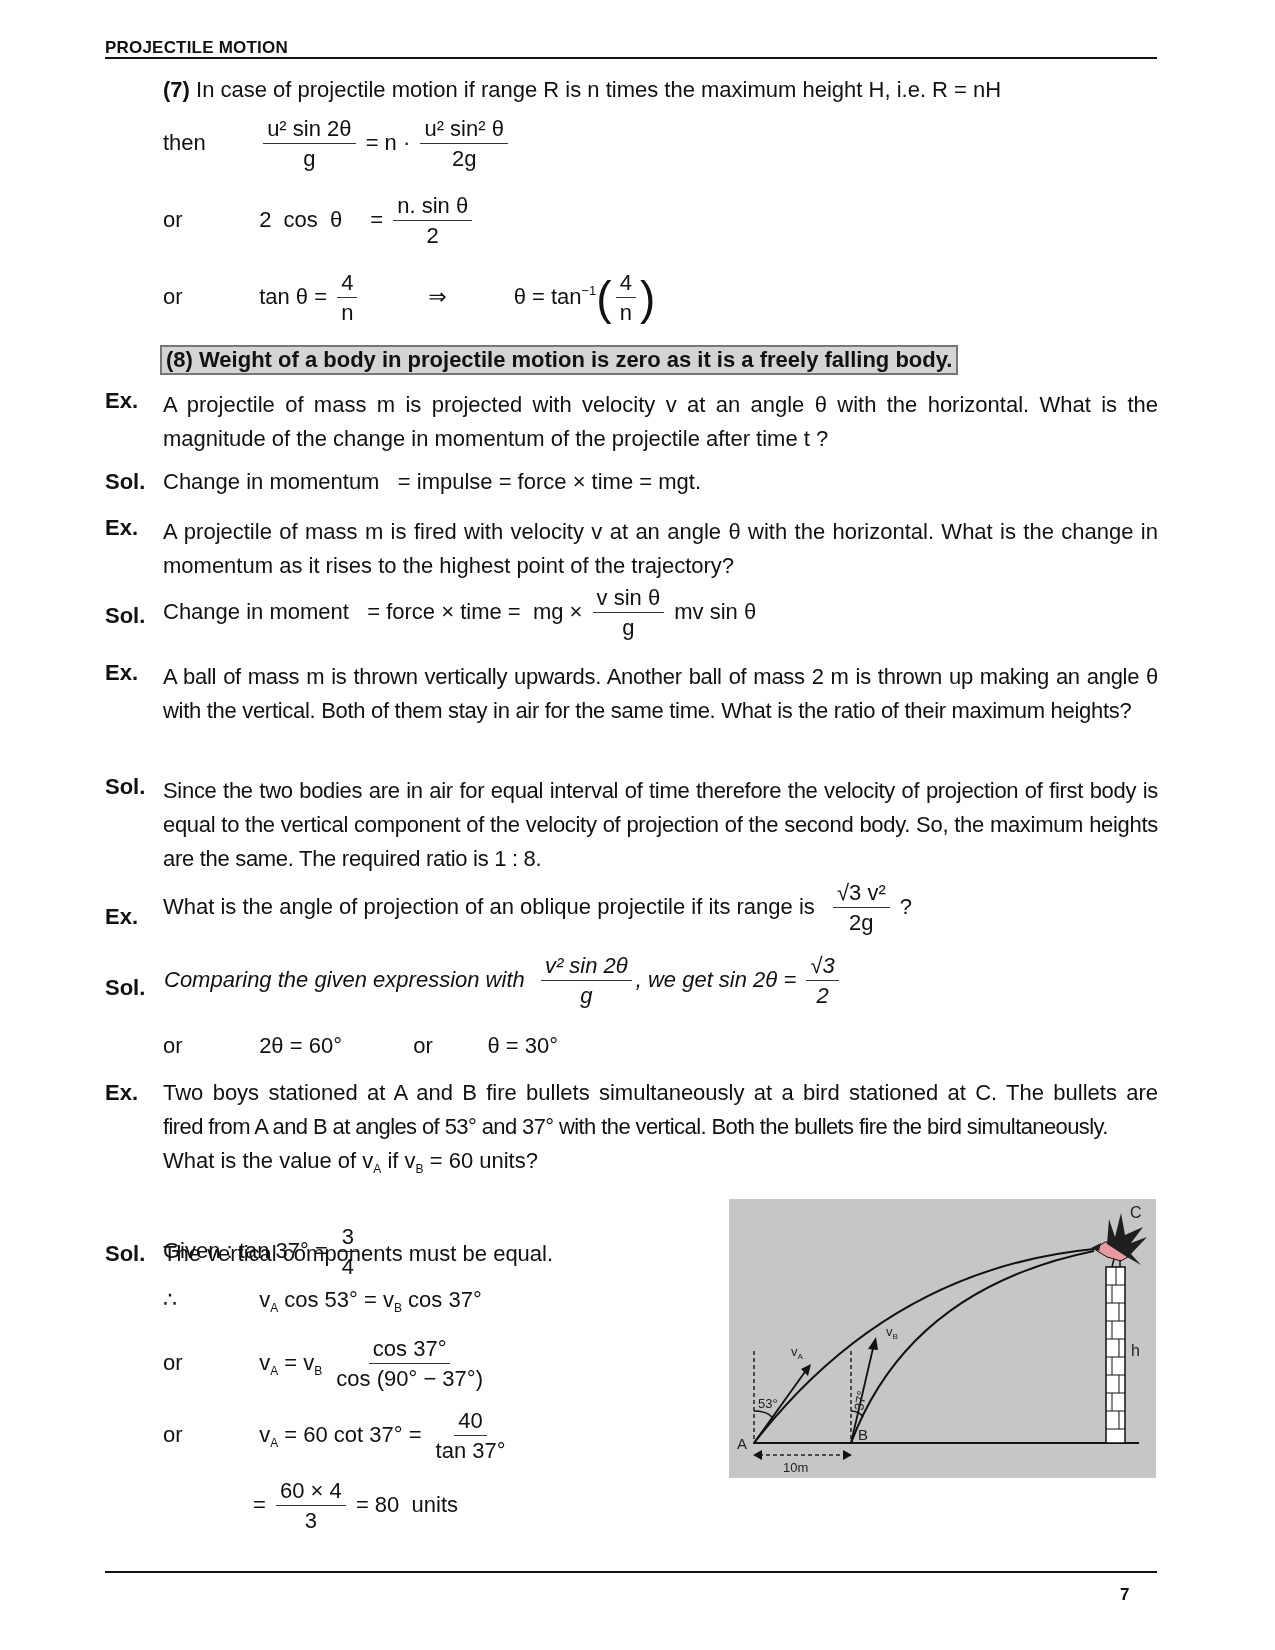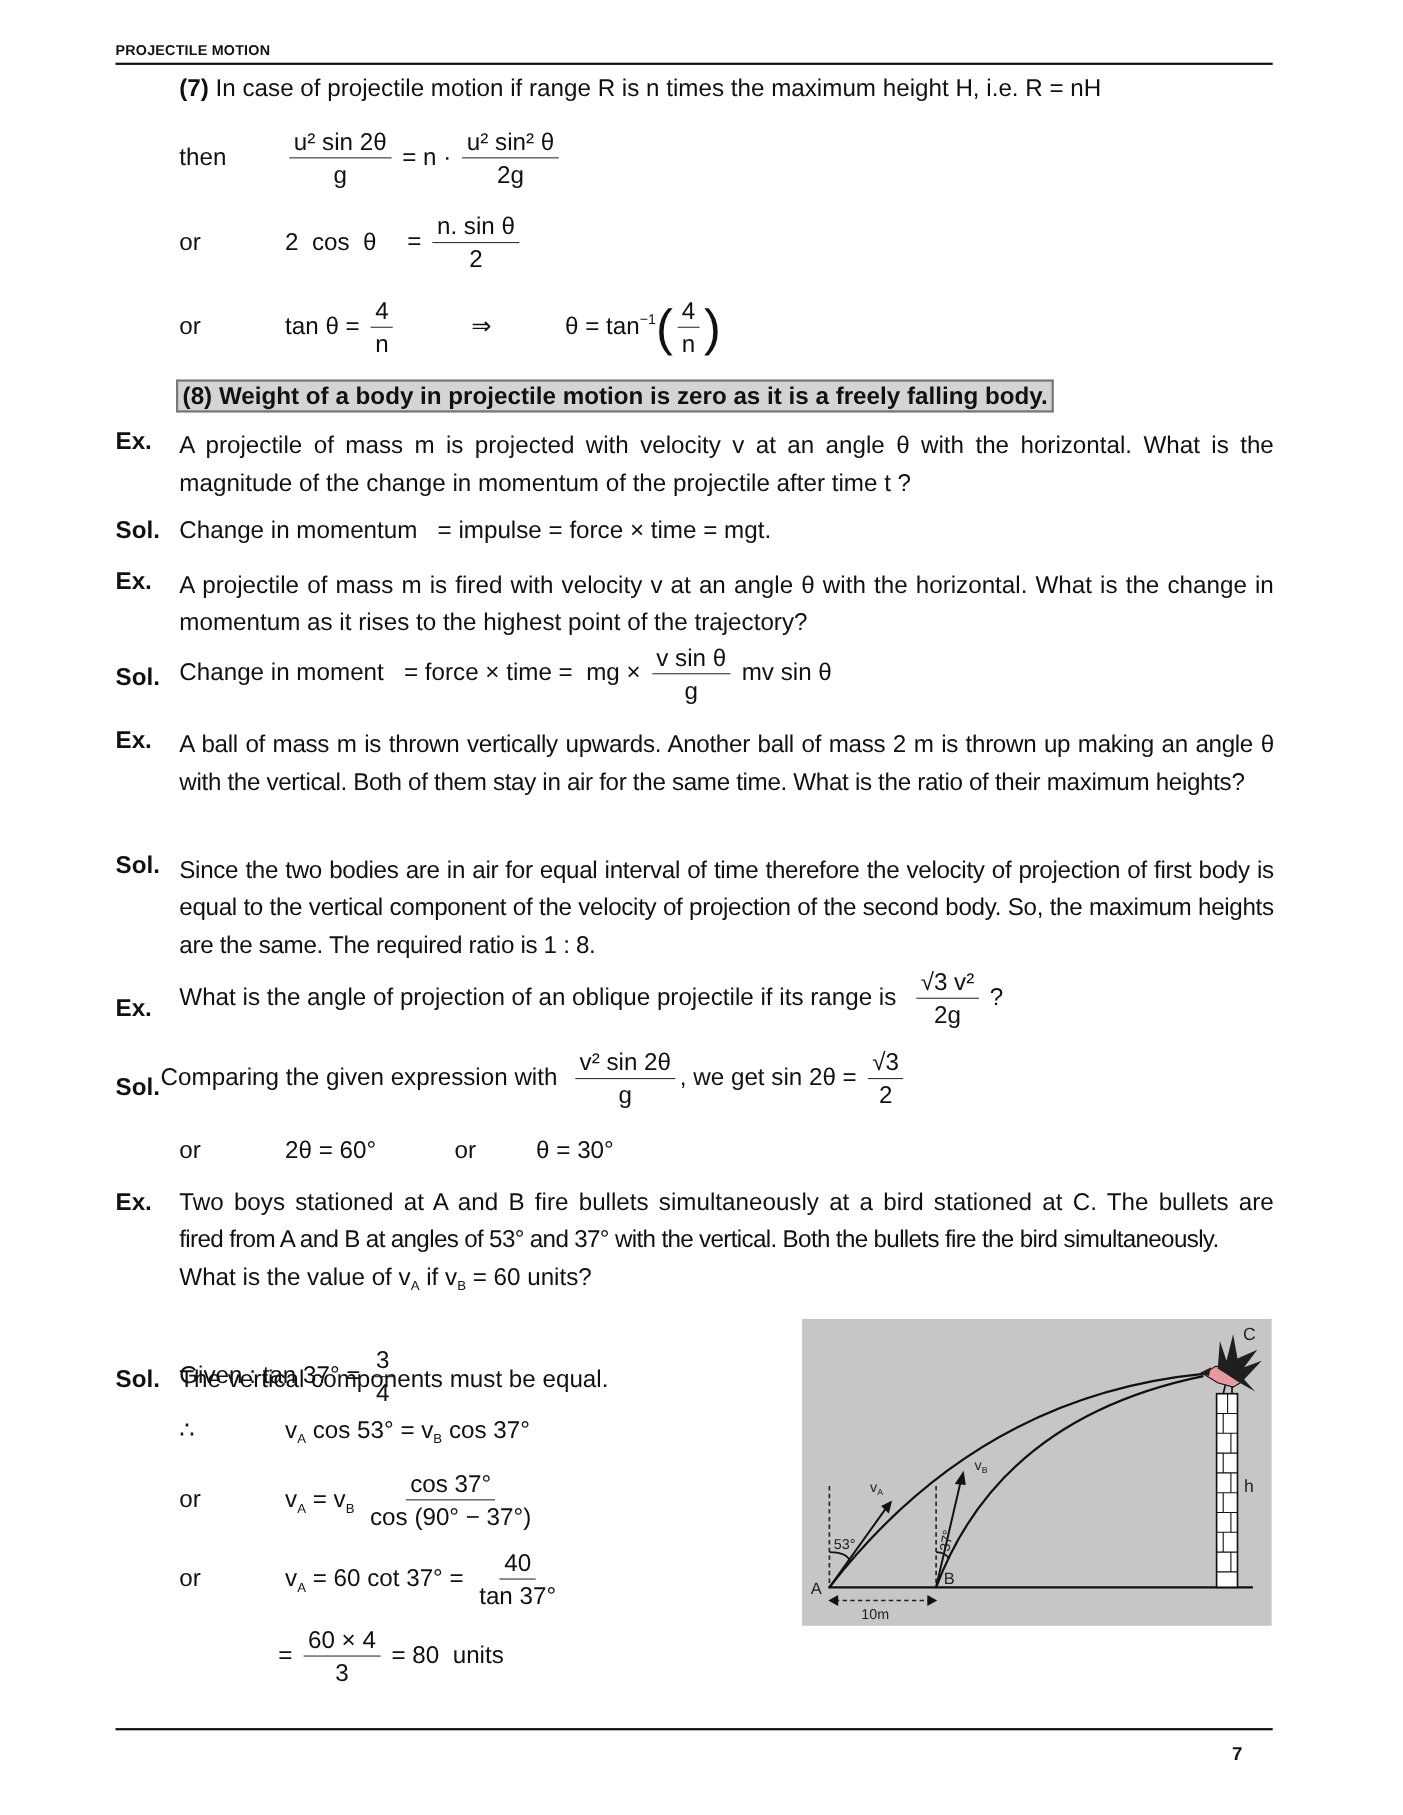--- a/index.html
+++ b/index.html
@@ -1,40 +1,40 @@
 <!DOCTYPE html>
 <html><head>
 <meta charset="utf-8">
 <style>
   html,body{margin:0;padding:0;background:#fff;}
   body{width:1275px;height:1650px;position:relative;overflow:hidden;
        font-family:"Liberation Sans",sans-serif;color:#111;font-size:22px;}
   .abs{position:absolute;white-space:nowrap;}
-  .hdr{left:105px;top:38px;font-size:13px;font-weight:bold;letter-spacing:0.2px;}
+  .hdr{left:105px;top:38px;font-size:17px;font-weight:bold;letter-spacing:0.2px;}
   .rule{position:absolute;left:105px;width:1052px;height:2px;background:#111;}
   .lbl{font-weight:bold;}
   .frac{display:inline-flex;flex-direction:column;align-items:center;vertical-align:middle;margin:0 4px;}
   .frac .num{padding:0 4px 2px;border-bottom:1.5px solid #333;line-height:1.15;}
   .frac .den{padding:2px 4px 0;line-height:1.15;}
   sub{font-size:12px;vertical-align:-5px;}
   sup{font-size:13px;vertical-align:9px;}
   .para{position:absolute;left:163px;width:995px;line-height:34px;text-align:justify;}
   .boxed{position:absolute;left:160px;top:345px;padding:0 4px;background:#d4d4d4;border:2px solid #777;font-weight:bold;}
   .dense{letter-spacing:-0.3px;}
   .paren{font-size:46px;font-weight:200;vertical-align:middle;line-height:1;}
   .diagram{position:absolute;left:729px;top:1199px;width:427px;height:279px;background:#c6c6c6;}
   .pgnum{position:absolute;left:1120px;top:1585px;font-weight:bold;font-size:17px;}
 </style>
 </head>
 <body>
 
 <div class="abs hdr">PROJECTILE MOTION</div>
 <div class="rule" style="top:57px;"></div>
 
-<div class="abs" style="left:163px;top:67px;">
+<div class="abs" style="left:163px;top:77px;">
   <span class="lbl">(7)</span>
   <span>In case of projectile motion if range R is n times the maximum height H, i.e. R = nH</span>
 </div>
 
 <div class="abs" style="left:163px;top:116px;">
   <span style="display:inline-block;width:90px;">then</span>
   <span class="frac">
       <span class="num">u² sin 2θ</span>
       <span class="den">g</span>
     </span>
@@ -96,21 +96,21 @@
 <div class="abs lbl" style="left:105px;top:904px;">Ex.</div>
 <div class="abs" style="left:163px;top:880px;">
   <span>What is the angle of projection of an oblique projectile if its range is</span>
   <span class="frac" style="margin-left:12px;">
       <span class="num">√3 v²</span>
       <span class="den">2g</span>
     </span>
   <span>?</span>
 </div>
 <div class="abs lbl" style="left:105px;top:975px;">Sol.</div>
-<div class="abs" style="left:146px;top:953px;">
+<div class="abs" style="left:164px;top:953px;font-style:italic;">
   <span>Comparing the given expression with</span>
   <span class="frac" style="margin-left:10px;">
       <span class="num">v² sin 2θ</span>
       <span class="den">g</span>
     </span><span>, we get sin 2θ =</span>
   <span class="frac">
       <span class="num">√3</span>
       <span class="den">2</span>
     </span>
 </div>

